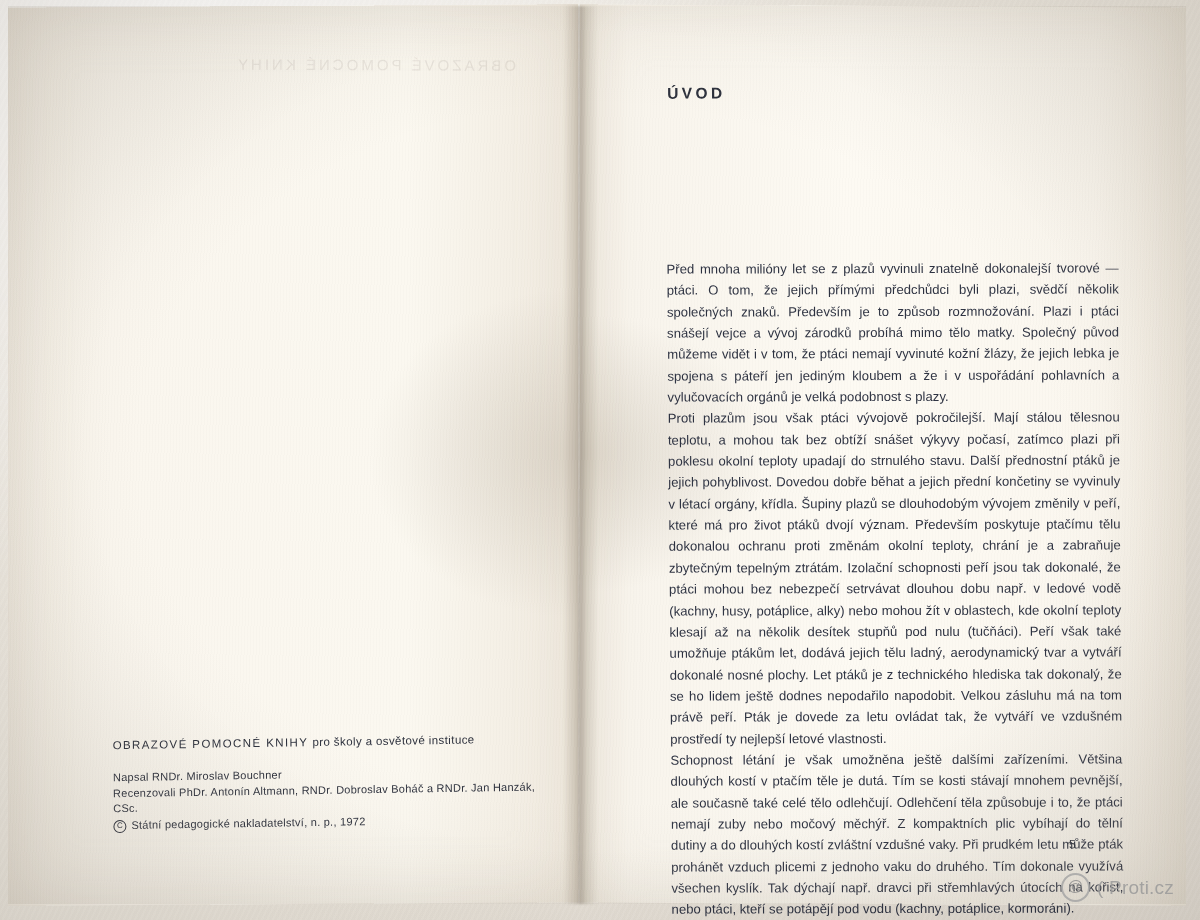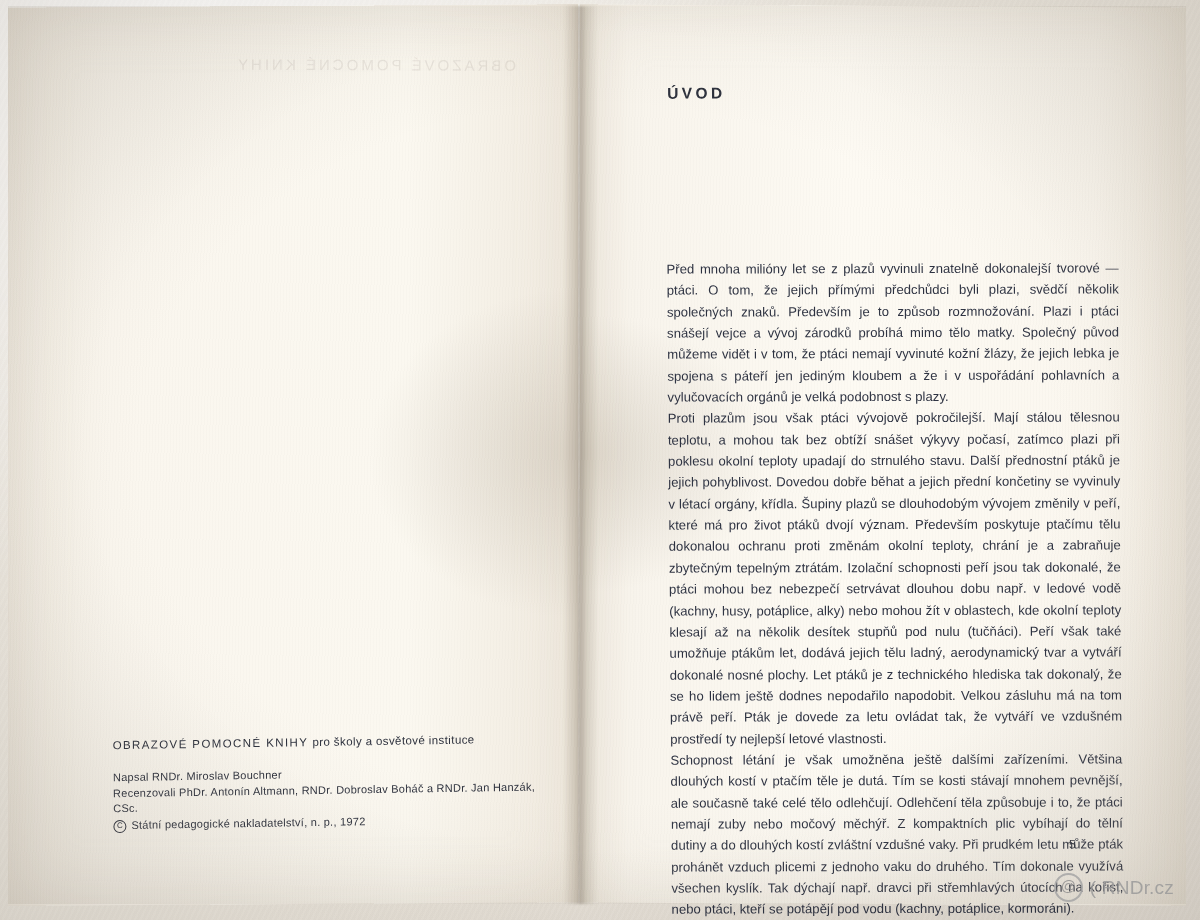--- a/index.html
+++ b/index.html
@@ -280,16 +280,16 @@
     </div>
 
     <div class="gutter"></div>
     <div class="paper-grain"></div>
   </div>
 
   <div class="photo-vignette"></div>
 
   <div class="watermark">
     <span class="at">@</span>
-    <span class="wm-text">( RNDr.cz</span>
+    <span class="wm-text">( Proti.cz</span>
   </div>
 
 </div>
 
 </body></html>

